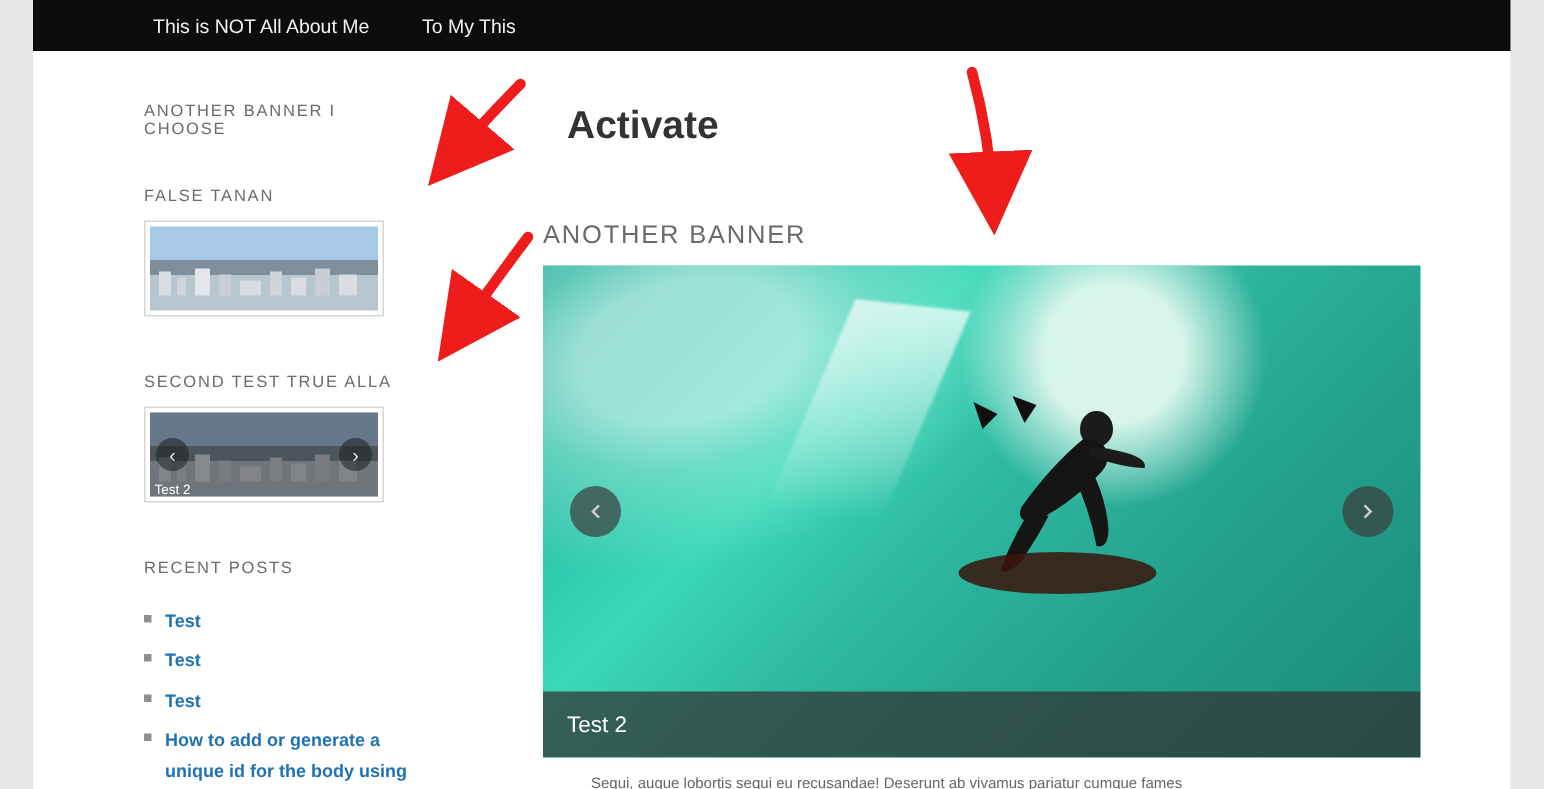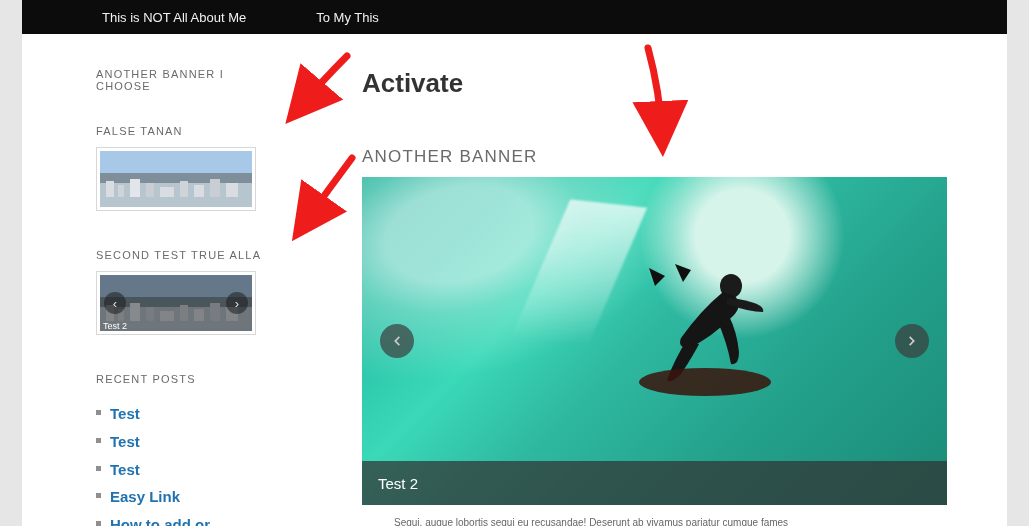--- a/index.html
+++ b/index.html
@@ -23,21 +23,21 @@
     top: 0;
     background: #fff;
     min-height: 1000px;
   }
   .topnav {
     background: #0c0c0c;
     height: 34px;
     display: flex;
     align-items: center;
     padding-left: 80px;
-    gap: 70px;
+    gap: 35px;
   }
   .topnav a {
     color: #f1f1f1;
     text-decoration: none;
     font-size: 13px;
   }
   .content {
     display: flex;
     padding: 34px 40px 0 74px;
     gap: 90px;
@@ -141,31 +141,32 @@
     left: 0;
     top: 7px;
     width: 5px;
     height: 5px;
     background: #8f8f8f;
   }
   .post-list a {
     color: #2173b0;
     text-decoration: none;
     font-weight: bold;
-    font-size: 15px;
+    font-size: 12px;
   }
   .main {
     flex: 1;
     min-width: 0;
   }
   .page-title {
     font-size: 26px;
     font-weight: bold;
     color: #333;
     margin-bottom: 48px;
+    margin-left: 16px;
   }
   .main-banner-title {
     font-size: 17px;
     letter-spacing: 1.2px;
     color: #6a6a6a;
     font-weight: 500;
     margin-bottom: 10px;
     text-transform: uppercase;
   }
   .main-banner {
@@ -285,21 +286,20 @@
             <div class="caption">Test 2</div>
           </div>
         </div>
 
         <div class="widget">
           <div class="widget-title">RECENT POSTS</div>
           <ul class="post-list">
             <li><a href="#">Test</a></li>
             <li><a href="#">Test</a></li>
             <li><a href="#">Test</a></li>
-            <li><a href="#">Easy Link</a></li>
             <li><a href="#">How to add or generate a unique id for the body using url</a></li>
           </ul>
         </div>
 
       </div>
 
       <div class="main">
         <h1 class="page-title">Activate</h1>
 
         <div class="main-banner-title">ANOTHER BANNER</div>

